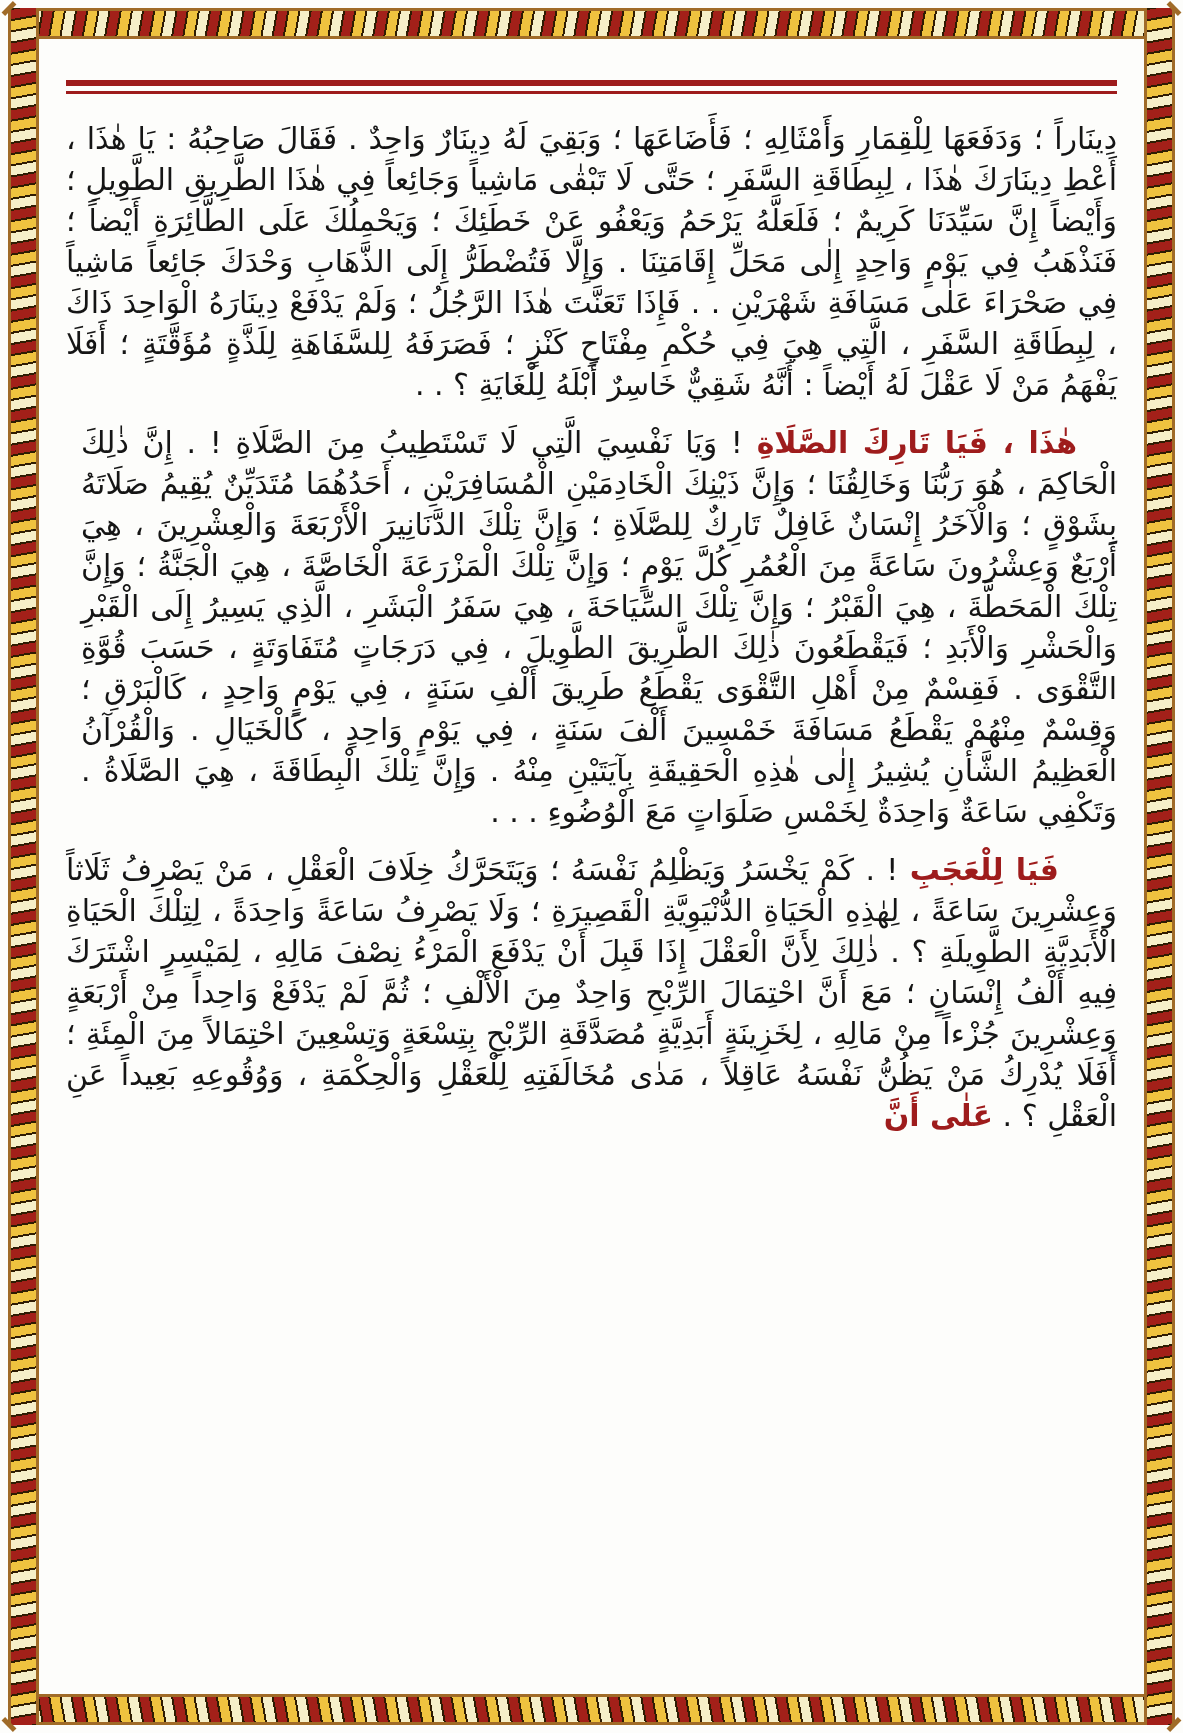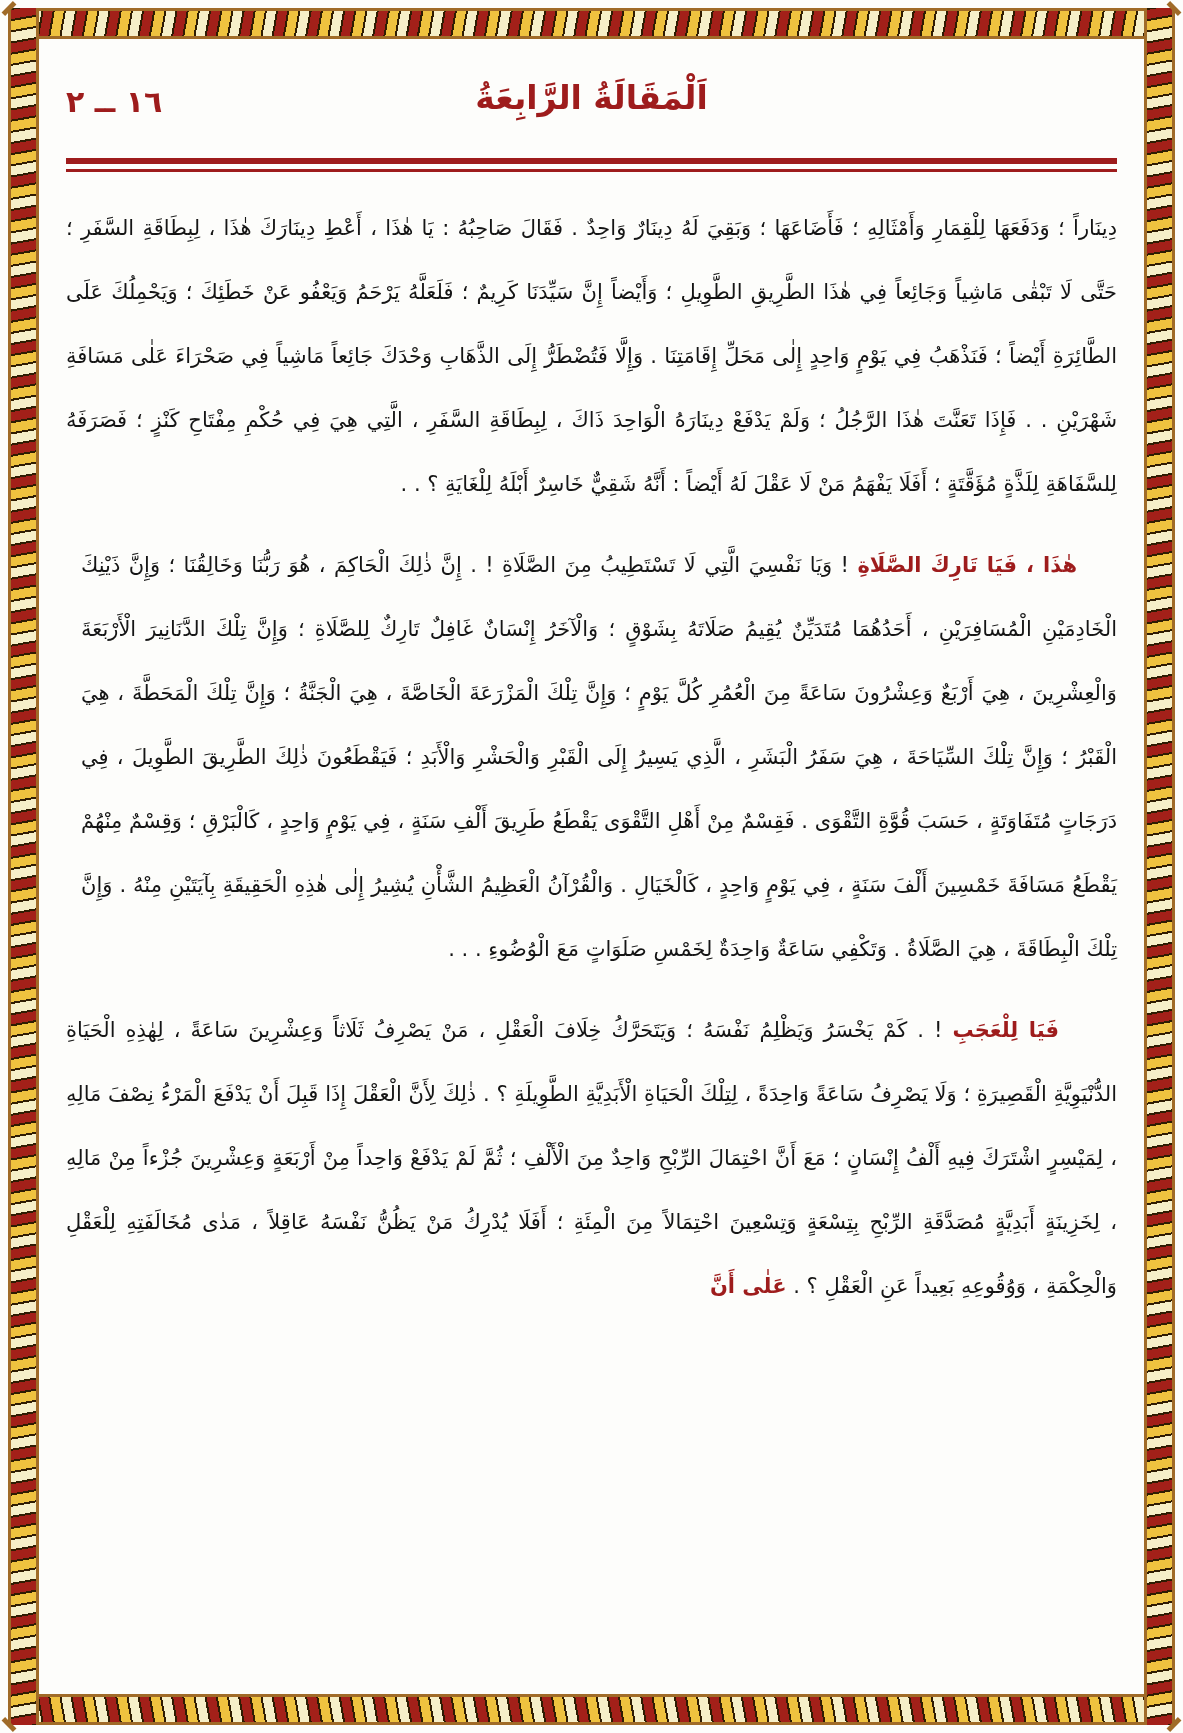--- a/index.html
+++ b/index.html
@@ -61,21 +61,21 @@
     color:var(--accent-red);font-size:33px;font-weight:bold;
   }
   .rule{
     margin-top:14px;height:5px;
     border-top:6px solid var(--accent-red);
     border-bottom:3px solid var(--accent-red);
   }
   .body-text{
     margin-top:24px;
     color:var(--ink);
-    font-size:21px;line-height:64px;
+    font-size:30px;line-height:41px;
     text-align:justify;text-justify:inter-word;
     direction:rtl;
   }
   .para{margin:0 0 17px 0;}
   .para.indent-sm{text-indent:40px;margin-left:15px;}
   .para.indent-lg{text-indent:58px;}
   .red-seg{color:var(--accent-red);font-weight:bold;}
 </style>
 </head>
 <body>
@@ -86,24 +86,20 @@
   <div class="strip h bottom"></div>
   <div class="strip v left"></div>
   <div class="strip v right"></div>
   <div class="corner tl"></div>
   <div class="corner tr"></div>
   <div class="corner bl"></div>
   <div class="corner br"></div>
 
   <div class="content">
 
-    <div class="header">
-      <div class="page-number">١٦ ــ ٢</div>
-      <h1 class="title">اَلْمَقَالَةُ الرَّابِعَةُ</h1>
-    </div>
     <div class="rule"></div>
 
     <div class="body-text">
       <p class="para"><span>دِينَاراً ؛ وَدَفَعَهَا لِلْقِمَارِ وَأَمْثَالِهِ ؛ فَأَضَاعَهَا ؛ وَبَقِيَ لَهُ دِينَارٌ وَاحِدٌ . فَقَالَ صَاحِبُهُ : يَا هٰذَا ، أَعْطِ دِينَارَكَ هٰذَا ، لِبِطَاقَةِ السَّفَرِ ؛ حَتَّى لَا تَبْقٰى مَاشِياً وَجَائِعاً فِي هٰذَا الطَّرِيقِ الطَّوِيلِ ؛ وَأَيْضاً إِنَّ سَيِّدَنَا كَرِيمٌ ؛ فَلَعَلَّهُ يَرْحَمُ وَيَعْفُو عَنْ خَطَئِكَ ؛ وَيَحْمِلُكَ عَلَى الطَّائِرَةِ أَيْضاً ؛ فَنَذْهَبُ فِي يَوْمٍ وَاحِدٍ إِلٰى مَحَلِّ إِقَامَتِنَا . وَإِلَّا فَتُضْطَرُّ إِلَى الذَّهَابِ وَحْدَكَ جَائِعاً مَاشِياً فِي صَحْرَاءَ عَلٰى مَسَافَةِ شَهْرَيْنِ . . فَإِذَا تَعَنَّتَ هٰذَا الرَّجُلُ ؛ وَلَمْ يَدْفَعْ دِينَارَهُ الْوَاحِدَ ذَاكَ ، لِبِطَاقَةِ السَّفَرِ ، الَّتِي هِيَ فِي حُكْمِ مِفْتَاحِ كَنْزٍ ؛ فَصَرَفَهُ لِلسَّفَاهَةِ لِلَذَّةٍ مُؤَقَّتَةٍ ؛ أَفَلَا يَفْهَمُ مَنْ لَا عَقْلَ لَهُ أَيْضاً : أَنَّهُ شَقِيٌّ خَاسِرٌ أَبْلَهُ لِلْغَايَةِ ؟ . .</span></p>
       <p class="para indent-sm"><span class="red-seg">هٰذَا ، فَيَا تَارِكَ الصَّلَاةِ</span><span> ! وَيَا نَفْسِيَ الَّتِي لَا تَسْتَطِيبُ مِنَ الصَّلَاةِ ! . إِنَّ ذٰلِكَ الْحَاكِمَ ، هُوَ رَبُّنَا وَخَالِقُنَا ؛ وَإِنَّ ذَيْنِكَ الْخَادِمَيْنِ الْمُسَافِرَيْنِ ، أَحَدُهُمَا مُتَدَيِّنٌ يُقِيمُ صَلَاتَهُ بِشَوْقٍ ؛ وَالْآخَرُ إِنْسَانٌ غَافِلٌ تَارِكٌ لِلصَّلَاةِ ؛ وَإِنَّ تِلْكَ الدَّنَانِيرَ الْأَرْبَعَةَ وَالْعِشْرِينَ ، هِيَ أَرْبَعٌ وَعِشْرُونَ سَاعَةً مِنَ الْعُمُرِ كُلَّ يَوْمٍ ؛ وَإِنَّ تِلْكَ الْمَزْرَعَةَ الْخَاصَّةَ ، هِيَ الْجَنَّةُ ؛ وَإِنَّ تِلْكَ الْمَحَطَّةَ ، هِيَ الْقَبْرُ ؛ وَإِنَّ تِلْكَ السِّيَاحَةَ ، هِيَ سَفَرُ الْبَشَرِ ، الَّذِي يَسِيرُ إِلَى الْقَبْرِ وَالْحَشْرِ وَالْأَبَدِ ؛ فَيَقْطَعُونَ ذٰلِكَ الطَّرِيقَ الطَّوِيلَ ، فِي دَرَجَاتٍ مُتَفَاوَتَةٍ ، حَسَبَ قُوَّةِ التَّقْوَى . فَقِسْمٌ مِنْ أَهْلِ التَّقْوَى يَقْطَعُ طَرِيقَ أَلْفِ سَنَةٍ ، فِي يَوْمٍ وَاحِدٍ ، كَالْبَرْقِ ؛ وَقِسْمٌ مِنْهُمْ يَقْطَعُ مَسَافَةَ خَمْسِينَ أَلْفَ سَنَةٍ ، فِي يَوْمٍ وَاحِدٍ ، كَالْخَيَالِ . وَالْقُرْآنُ الْعَظِيمُ الشَّأْنِ يُشِيرُ إِلٰى هٰذِهِ الْحَقِيقَةِ بِآيَتَيْنِ مِنْهُ . وَإِنَّ تِلْكَ الْبِطَاقَةَ ، هِيَ الصَّلَاةُ . وَتَكْفِي سَاعَةٌ وَاحِدَةٌ لِخَمْسِ صَلَوَاتٍ مَعَ الْوُضُوءِ . . .</span></p>
       <p class="para indent-lg"><span class="red-seg">فَيَا لِلْعَجَبِ</span><span> ! . كَمْ يَخْسَرُ وَيَظْلِمُ نَفْسَهُ ؛ وَيَتَحَرَّكُ خِلَافَ الْعَقْلِ ، مَنْ يَصْرِفُ ثَلَاثاً وَعِشْرِينَ سَاعَةً ، لِهٰذِهِ الْحَيَاةِ الدُّنْيَوِيَّةِ الْقَصِيرَةِ ؛ وَلَا يَصْرِفُ سَاعَةً وَاحِدَةً ، لِتِلْكَ الْحَيَاةِ الْأَبَدِيَّةِ الطَّوِيلَةِ ؟ . ذٰلِكَ لِأَنَّ الْعَقْلَ إِذَا قَبِلَ أَنْ يَدْفَعَ الْمَرْءُ نِصْفَ مَالِهِ ، لِمَيْسِرٍ اشْتَرَكَ فِيهِ أَلْفُ إِنْسَانٍ ؛ مَعَ أَنَّ احْتِمَالَ الرِّبْحِ وَاحِدٌ مِنَ الْأَلْفِ ؛ ثُمَّ لَمْ يَدْفَعْ وَاحِداً مِنْ أَرْبَعَةٍ وَعِشْرِينَ جُزْءاً مِنْ مَالِهِ ، لِخَزِينَةٍ أَبَدِيَّةٍ مُصَدَّقَةِ الرِّبْحِ بِتِسْعَةٍ وَتِسْعِينَ احْتِمَالاً مِنَ الْمِئَةِ ؛ أَفَلَا يُدْرِكُ مَنْ يَظُنُّ نَفْسَهُ عَاقِلاً ، مَدٰى مُخَالَفَتِهِ لِلْعَقْلِ وَالْحِكْمَةِ ، وَوُقُوعِهِ بَعِيداً عَنِ الْعَقْلِ ؟ . </span><span class="red-seg">عَلٰى أَنَّ</span></p>
     </div>
 
   </div>
 </div>

